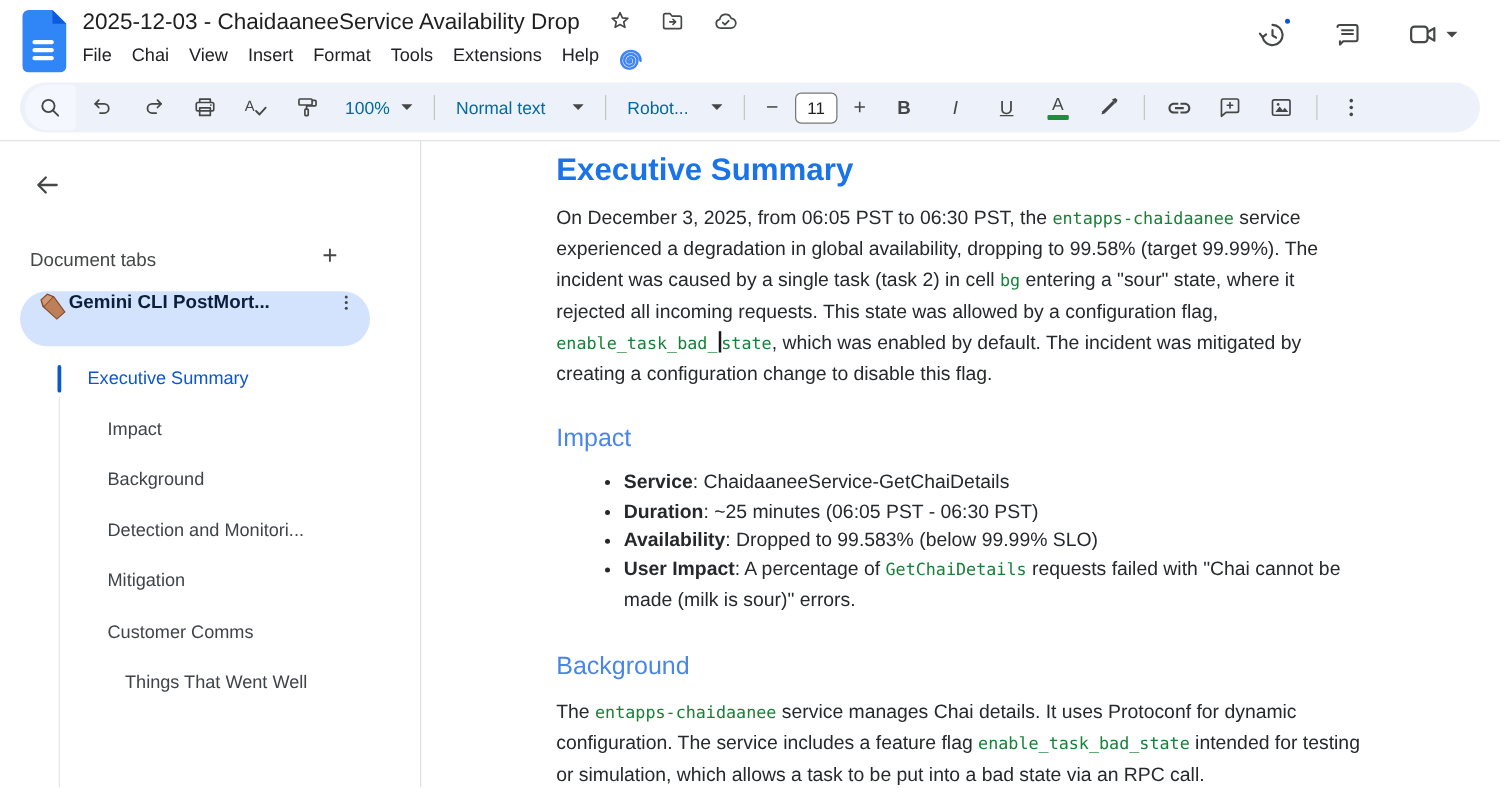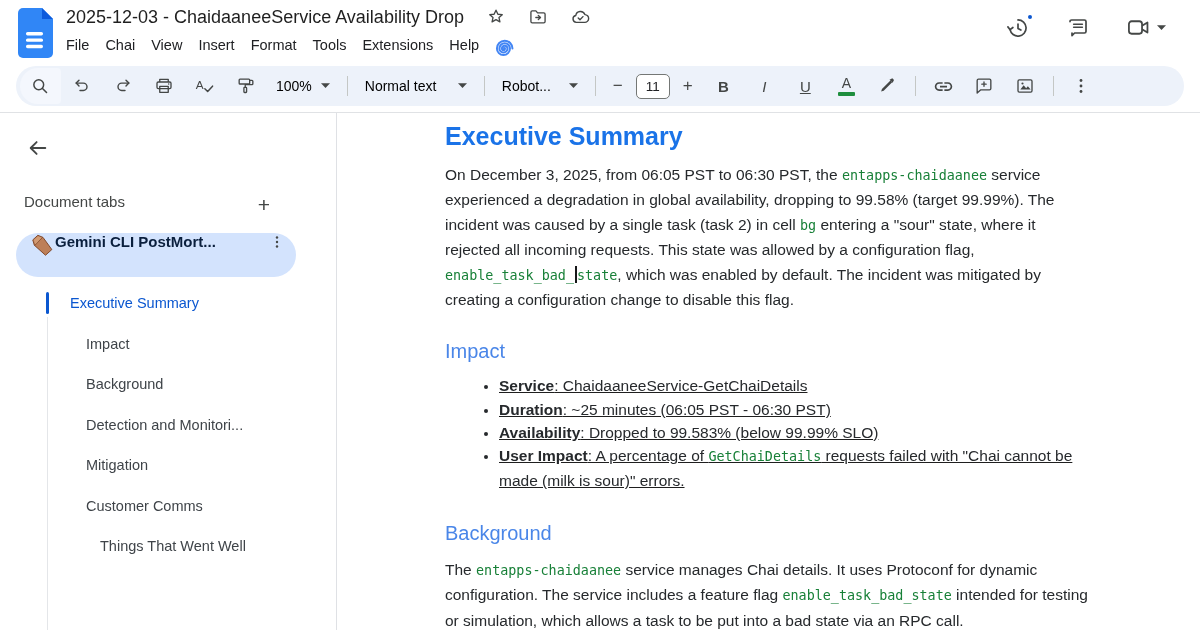--- a/index.html
+++ b/index.html
@@ -23,21 +23,21 @@
   .meet { display:flex; align-items:center; gap:6px; }
 
   
   .toolbar-row { padding:6px 16px; border-bottom:1px solid #e0e2e5; }
   .toolbar { background:#edf2fa; height:40px; border-radius:21px; display:flex; align-items:center; padding:0 8px; }
   .tb-btn { width:41px; height:36px; display:flex; align-items:center; justify-content:center;
     border-radius:18px; color:#444746; flex:0 0 auto; }
   .tb-btn.search-seat { background:#f4f7fd; border-radius:18px 4px 4px 18px; margin-left:-4px; }
   .sep { width:1px; height:20px; background:#c4c7c5; margin:0 7px; flex:0 0 auto; }
   .tb-select { display:flex; align-items:center; gap:8px; padding:0 10px; height:30px;
-    font-size:14px; color:#000000; flex:0 0 auto; }
+    font-size:14px; color:#0369a1; flex:0 0 auto; }
   .tb-select .lbl { white-space:nowrap; }
   .style-sel { width:122px; justify-content:space-between; }
   .font-sel { width:96px; justify-content:space-between; }
   .zoom-sel { gap:9px; }
   .pm-btn { width:30px; height:32px; display:flex; align-items:center; justify-content:center;
     font-size:17px; color:#444746; }
   .size-box { width:34px; height:25px; border:1.4px solid #747775; border-radius:5px; background:#fff;
     display:flex; align-items:center; justify-content:center; font-size:13.5px; color:#202124; margin:0 3px; }
   .fmt { font-size:15px; color:#444746; }
   .b-glyph { font-weight:700; }
@@ -45,21 +45,21 @@
   .u-glyph { text-decoration:underline; font-weight:500; }
   .color-a { display:flex; flex-direction:column; align-items:center; line-height:1; }
   .color-a .a { font-size:14px; font-weight:500; color:#444746; }
   .color-a .bar { width:17px; height:4px; border-radius:1px; background:#1e8e3e; margin-top:2px; }
 
   
   .content { display:flex; height:517px; }
 
   .sidebar { width:337px; border-right:1px solid #dfe1e5; position:relative; flex:0 0 auto; }
   .back-btn { margin:24px 0 0 25px; color:#444746; width:26px; height:22px; }
-  .tabs-header { display:flex; align-items:flex-start; justify-content:space-between;
+  .tabs-header { display:flex; align-items:flex-end; justify-content:space-between;
     margin:34px 0 0 24px; padding-right:60px; }
   .tabs-title { font-size:15px; color:#444746; }
   .add-tab { font-size:21px; color:#444746; font-weight:400; width:24px; height:24px;
     display:flex; align-items:center; justify-content:center; }
   .tab-pill { margin:16px 40px 0 16px; height:44px; border-radius:22px; background:#d3e3fd;
     display:flex; padding:0 10px 0 14px; gap:1px; }
   .tab-pill .pill-label { flex:1; font-size:15px; font-weight:600; color:#0a1f3d;
     white-space:nowrap; overflow:hidden; }
   .outline { position:relative; margin-top:6px; height:353px; overflow:hidden; }
   .outline::before { content:""; position:absolute; left:47px; top:34px; bottom:-20px;
@@ -73,21 +73,21 @@
   .o-item.active::before { content:""; position:absolute; left:45.5px; top:9px; width:3px;
     height:22px; border-radius:2px; background:#0b57d0; z-index:1; }
 
   .doc { flex:1; overflow:hidden; }
   .page { padding:0 0 0 108px; width:758px; }
   .page h2 { margin:8px 0 0; font-size:25px; line-height:30px; font-weight:700; color:#1a73e8; }
   .page h3 { font-size:20px; line-height:26px; font-weight:400; color:#4a86e8; margin:0; }
   .h3-impact { margin-top:26px !important; }
   .h3-bg { margin-top:28px !important; }
   .para { margin:12px 0 0; font-size:15.5px; line-height:24.4px; color:#26292c; width:650px; }
-  .bullets { margin:10px 0 0; padding-left:54px; width:650px;text-decoration:underline; }
+  .bullets { margin:10px 0 0; padding-left:54px; width:650px; }
   .bullets li { font-size:15.5px; line-height:23.3px; color:#26292c; }
   .bullets li::marker { color:#26292c; font-size:13px; }
   span.code { font-family:"DejaVu Sans Mono", monospace; font-size:13.4px; color:#188038; }
   span.bold { font-weight:700; }
   .cursor { display:inline-block; width:2px; height:17px; background:#17181a;
     vertical-align:-3px; margin:0 0 0 1px; }
 
   svg { display:block; }
 </style>
 </head>

